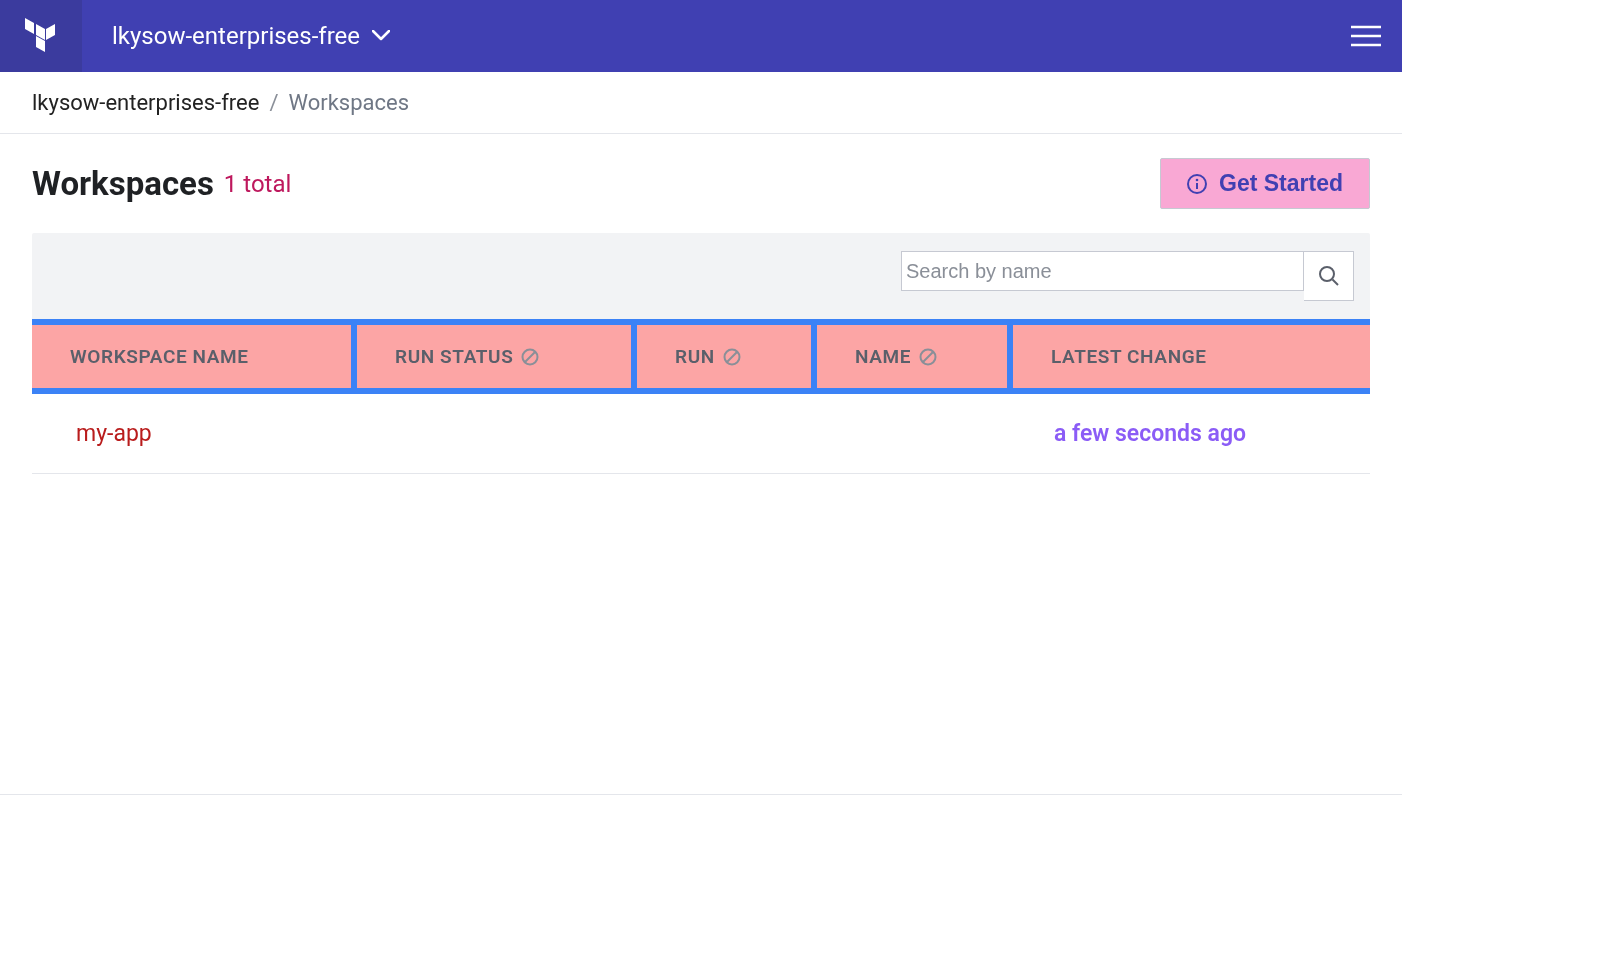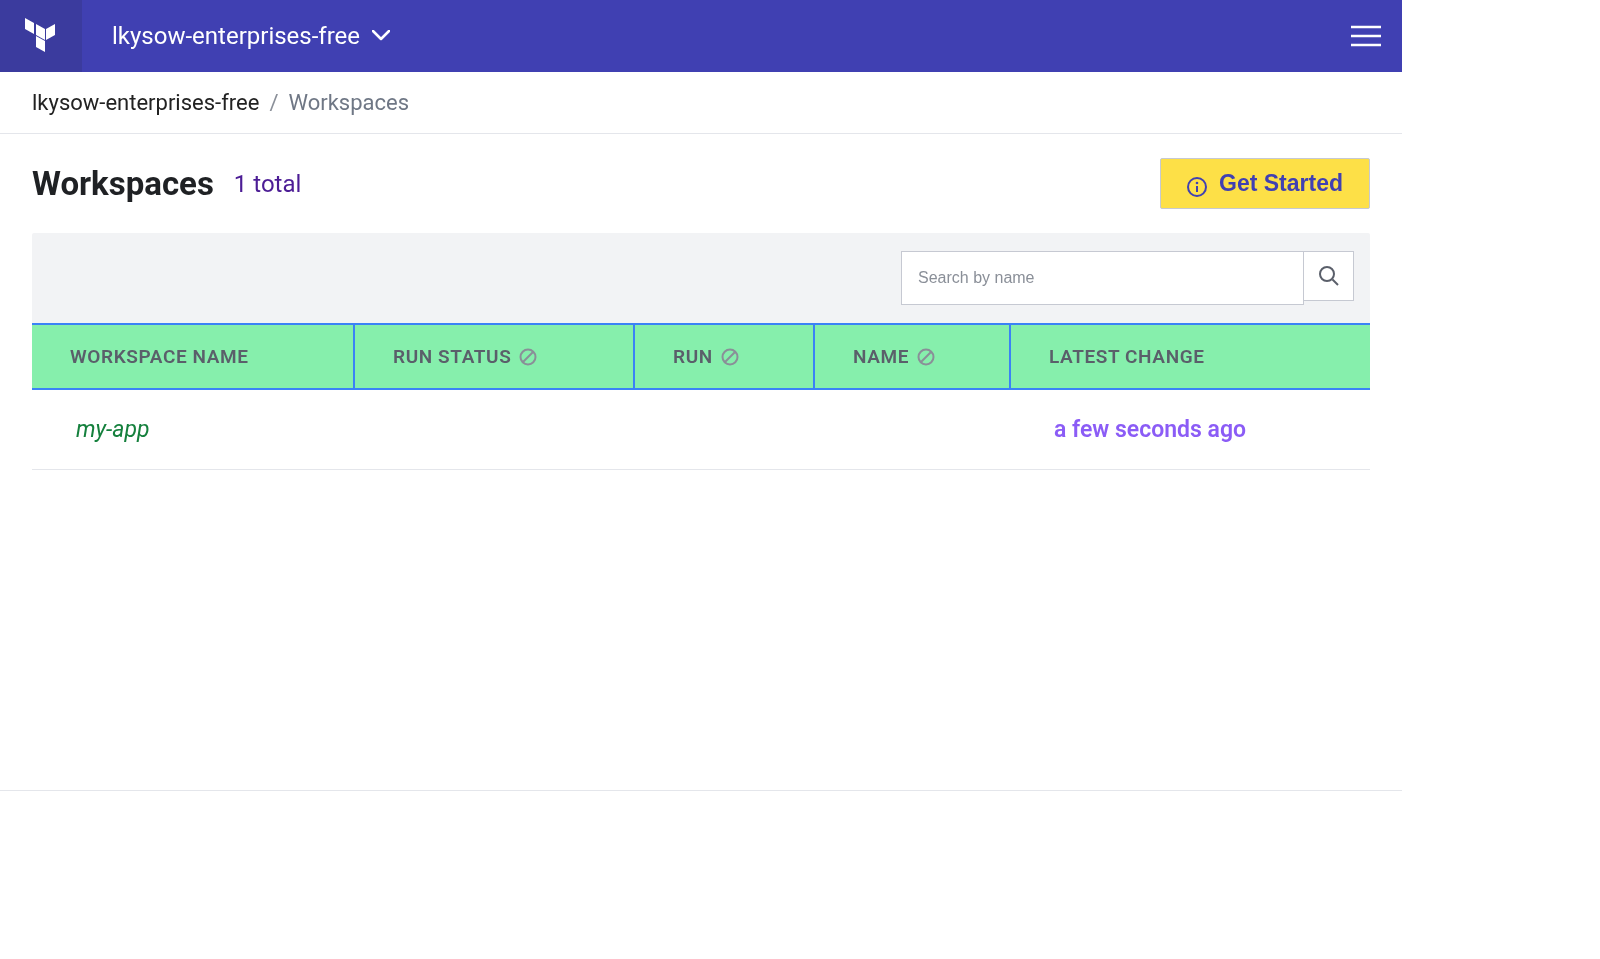--- a/index.html
+++ b/index.html
@@ -60,95 +60,95 @@
   align-items: center;
   margin-bottom: 24px;
 }
 .page-title {
   font-size: 33px;
   font-weight: 700;
   color: #1f2124;
 }
 .page-count {
   font-size: 24px;
-  color: #4c1d95;
-  margin-left: 20px;
+  color: #be185d;
+  margin-left: 10px;
 }
 .get-started-btn {
   margin-left: auto;
   display: flex;
-  align-items: flex-end;
+  align-items: center;
   gap: 12px;
   border: 1px solid #c6c9d2;
   border-radius: 2px;
   padding: 11px 26px;
   font-size: 23px;
   font-weight: 600;
   color: #4040b2;
-  background: #fde047;
+  background: #f9a8d4;
   cursor: pointer;
 }
 .search-bar-row {
   background: #f2f3f5;
   padding: 18px 16px;
   display: flex;
   justify-content: flex-end;
   border-top-left-radius: 2px;
   border-top-right-radius: 2px;
 }
 .search-group { display: flex; }
 .search-input {
   width: 403px;
-  height: 54px;
+  height: 40px;
   border: 1px solid #c6c9d2;
   background: #fff;
-  font-size: 16px;
-  padding: 0 16px;
+  font-size: 20px;
+  padding: 0 4px;
   color: #333;
 }
 .search-input::placeholder { color: #8a8f98; }
 .search-btn {
   width: 50px;
   height: 50px;
   border: 1px solid #c6c9d2;
   border-left: none;
   background: #fff;
   display: flex;
   align-items: center;
   justify-content: center;
   cursor: pointer;
 }
 table.workspaces {
   width: 100%;
   border-collapse: collapse;
 }
 table.workspaces thead th {
-  background: #86efac;
-  border: 2px solid #3b82f6;
+  background: #fca5a5;
+  border: 6px solid #3b82f6;
   text-align: left;
   font-size: 19px;
   font-weight: 600;
   letter-spacing: 0.6px;
   color: #5a5f6a;
   padding: 20px 28px 20px 38px;
 }
 table.workspaces thead th .th-inner {
   display: flex;
   align-items: center;
   gap: 8px;
 }
 table.workspaces thead th.center .th-inner { }
 table.workspaces thead th:first-child { border-left: none; }
 table.workspaces thead th:last-child { border-right: none; }
 table.workspaces tbody td {
   padding: 26px 28px 26px 44px;
   font-size: 23px;
   border-bottom: 1px solid #e4e6eb;
 }
-.ws-link { color: #15803d; cursor: pointer; font-style: italic; }
+.ws-link { color: #b91c1c; cursor: pointer; }
 .latest-change { font-weight: 600; color: #8b5cf6; }
 .footer-sep { border-top: 1px solid #e4e6eb; margin-top: 320px; height: 1px; }
 .col-name   { width: 322px; }
 .col-status { width: 280px; }
 .col-run    { width: 180px; }
 .col-repo   { width: 196px; }
 </style>
 </head>
 <body>
 

